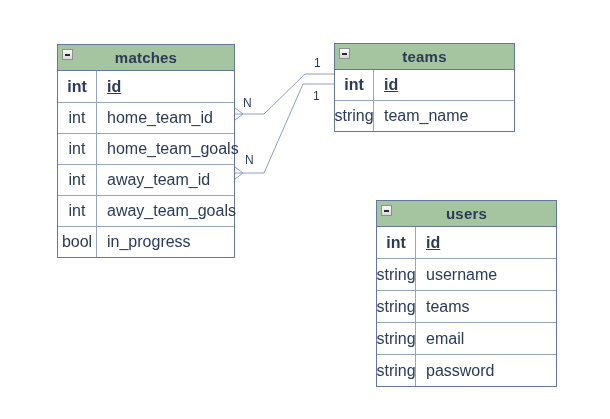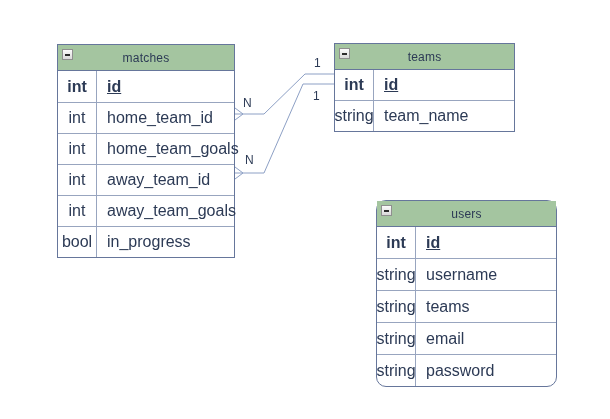--- a/index.html
+++ b/index.html
@@ -21,22 +21,22 @@
   .tbl-header {
     position: relative;
     height: 25px;
     background: #a4c5a0;
     border-bottom: 1.5px solid #66769b;
     display: flex;
     align-items: center;
     justify-content: center;
   }
   .tbl-title {
-    font-size: 12px;
-    font-weight: normal;
+    font-size: 15px;
+    font-weight: bold;
     letter-spacing: 0.2px;
   }
   .collapse-btn {
     position: absolute;
     left: 4px;
     top: 4px;
     width: 11px;
     height: 11px;
     box-sizing: border-box;
     border: 1px solid #8f8f8f;
@@ -70,21 +70,21 @@
     flex: 1;
     display: flex;
     align-items: center;
     padding-left: 10px;
   }
   .row.pk .cell-type { font-weight: bold; }
   .row.pk .cell-name { font-weight: bold; text-decoration: underline; }
 
   .tbl-matches { left: 57px;  top: 44px;  width: 178px; }
   .tbl-teams   { left: 334px; top: 43px;  width: 181px; }
-  .tbl-users   { left: 376px; top: 200px; width: 181px; border-radius: 10px; }
+  .tbl-users   { left: 376px; top: 200px; width: 181px; }
   .tbl-matches .row { height: 30px; }
   .tbl-matches .row.pk { height: 31px; }
   .tbl-teams .row { height: 30px; }
   .tbl-users .row { height: 31px; }
 
   .rel-overlay {
     position: absolute;
     left: 0; top: 0;
     width: 610px; height: 419px;
     pointer-events: none;

